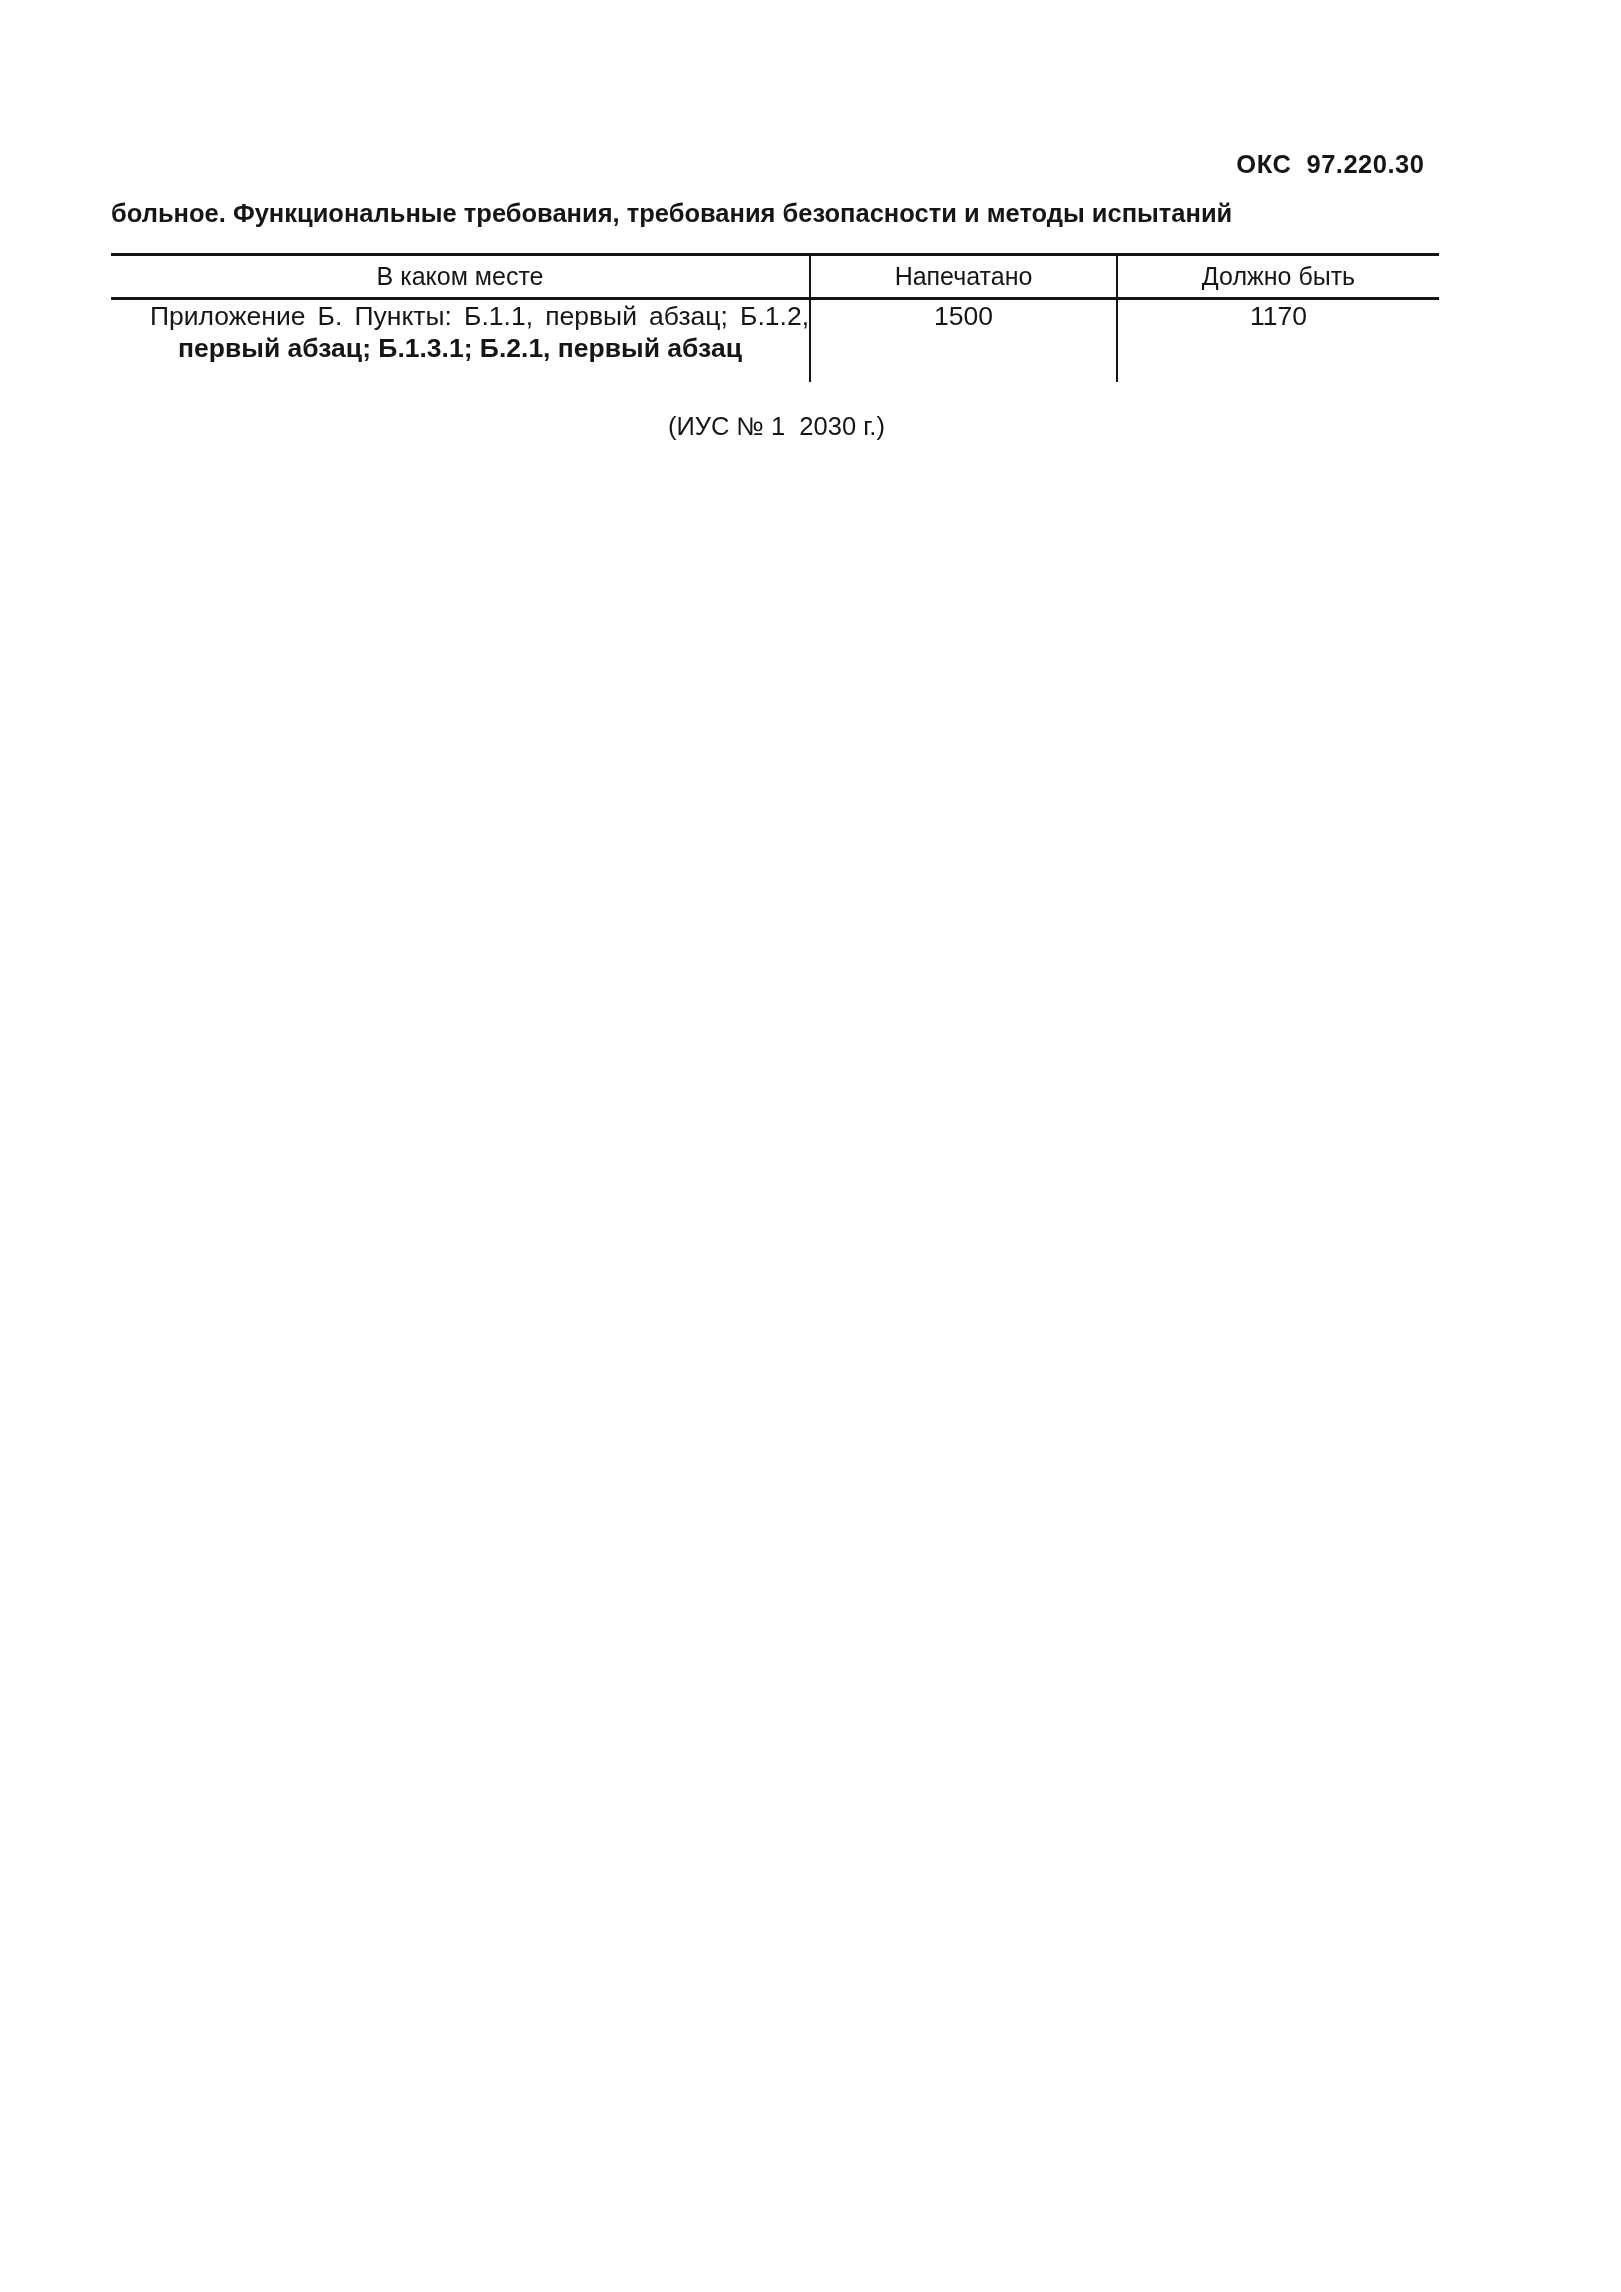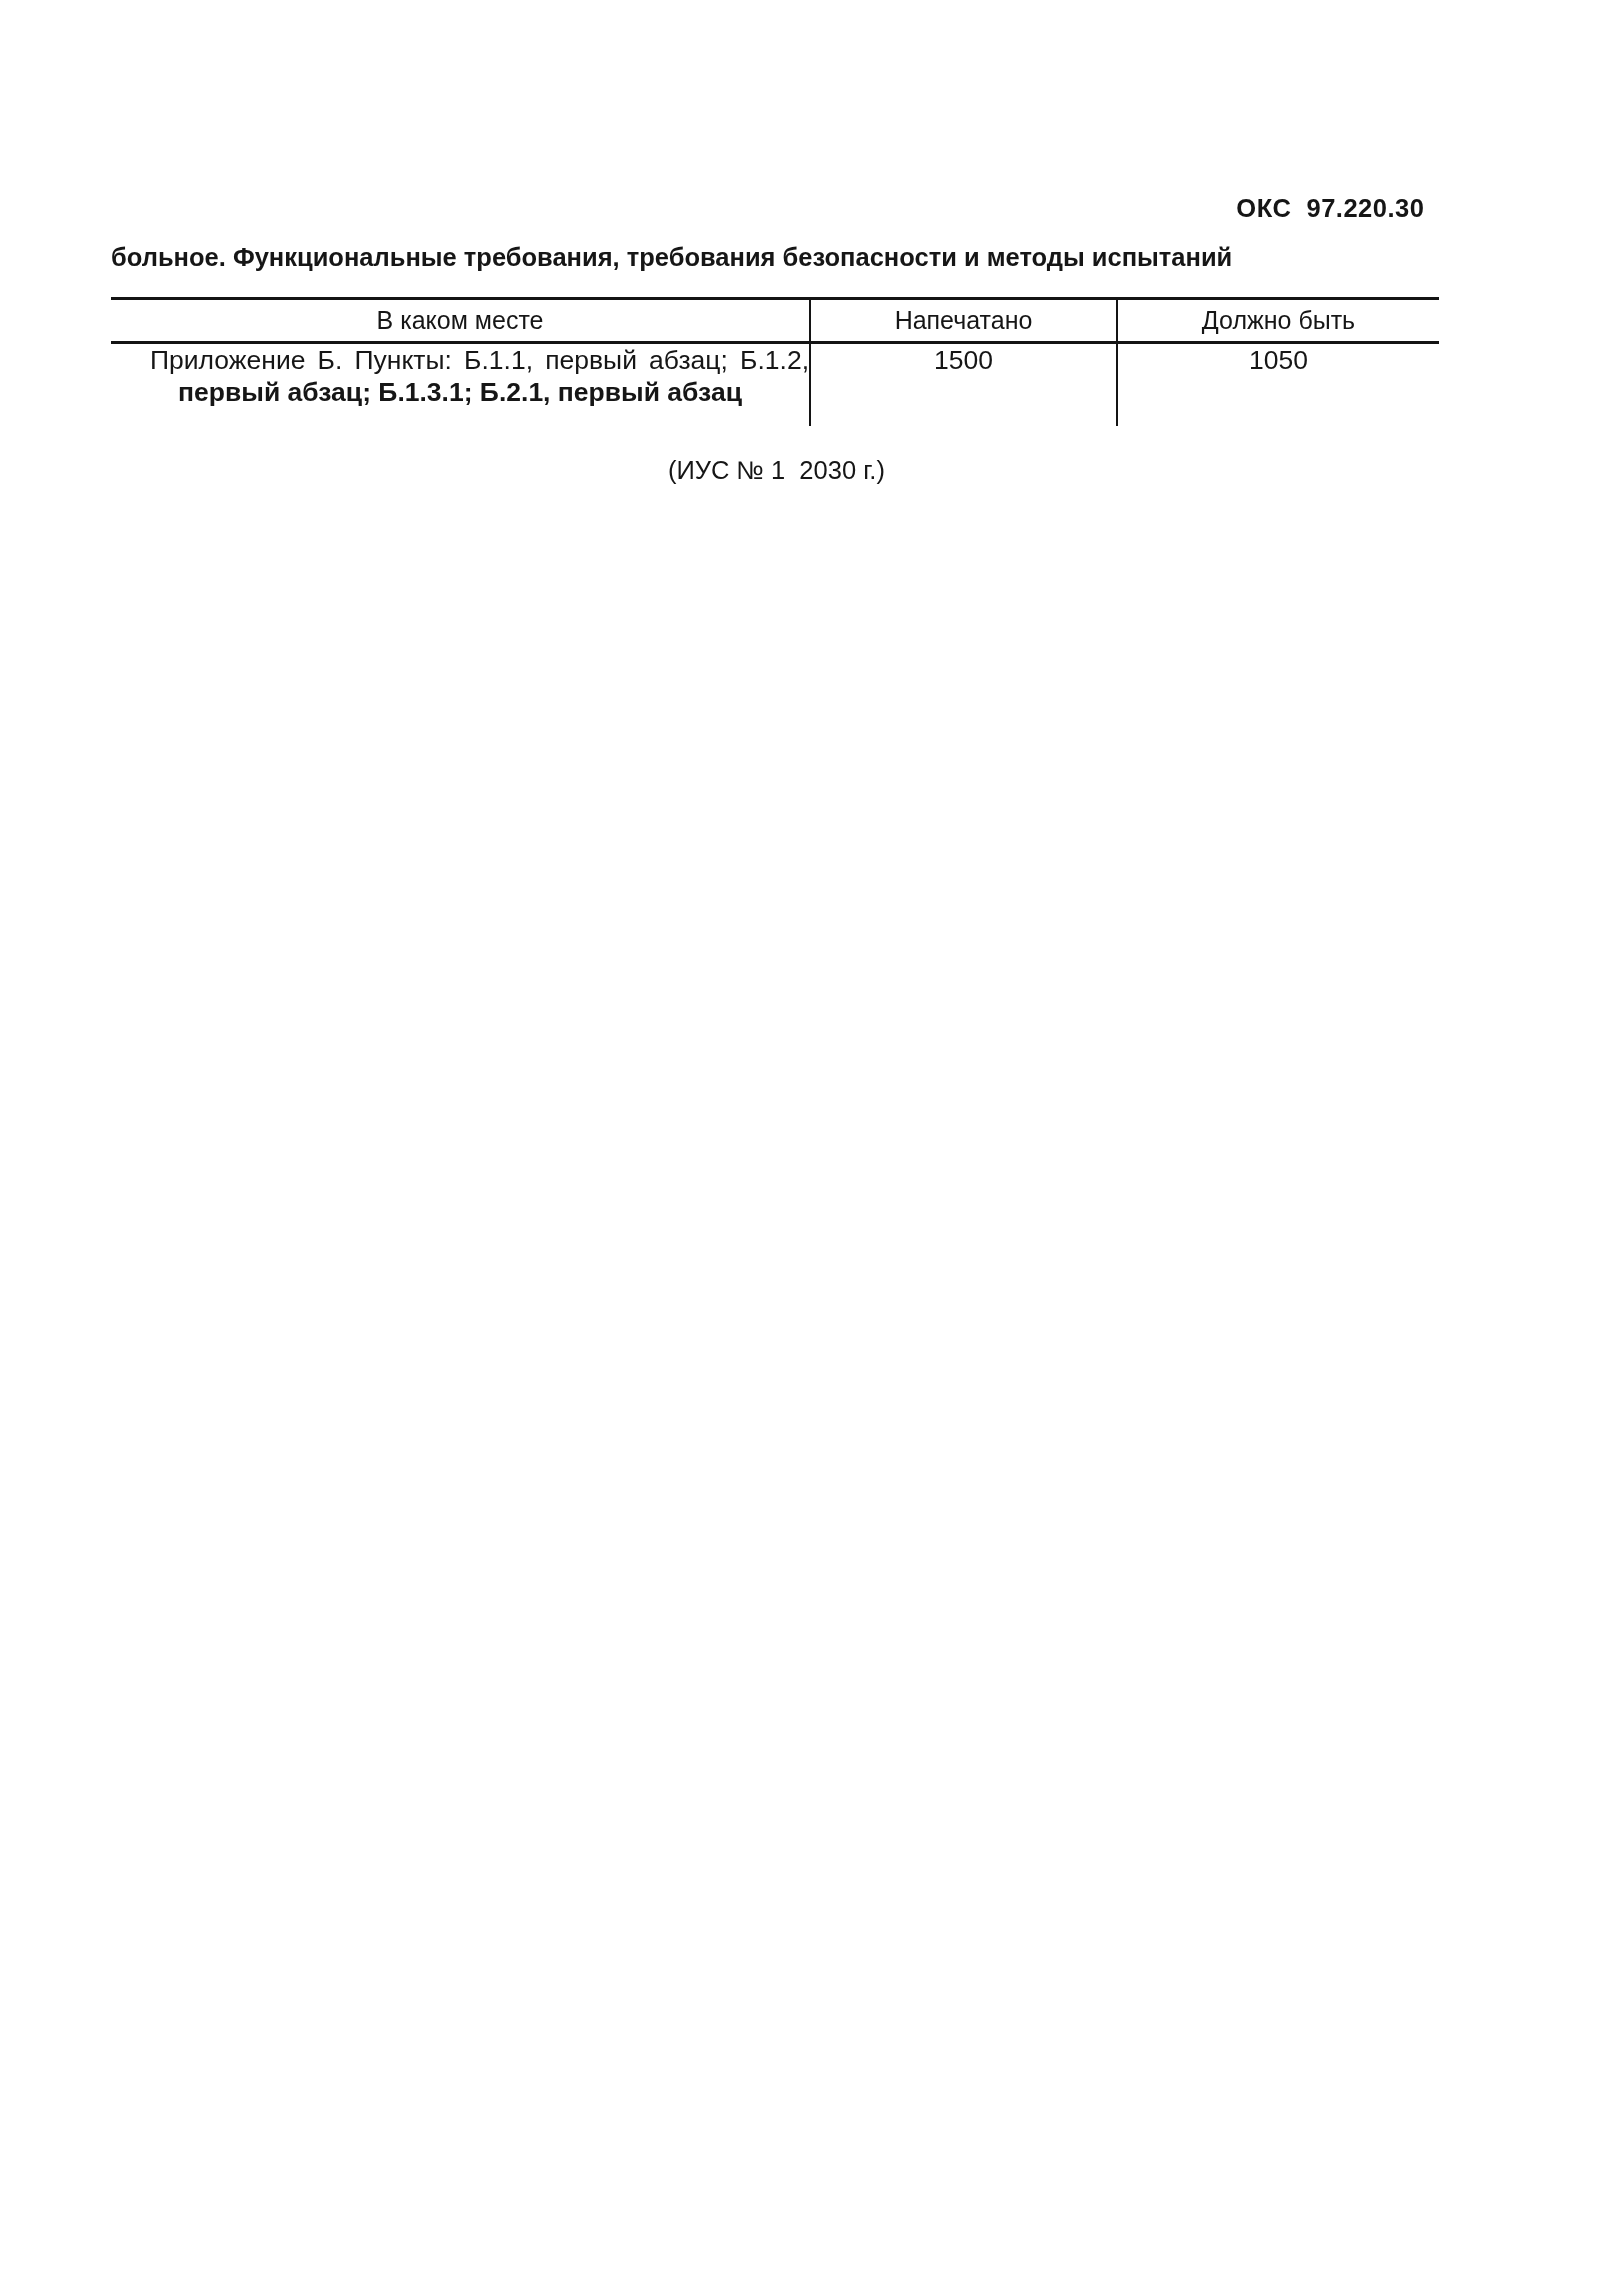--- a/index.html
+++ b/index.html
@@ -14,21 +14,20 @@
     background: #ffffff;
     font-family: "Liberation Sans", sans-serif;
     color: #161616;
     overflow: hidden;
   }
   .content {
     position: absolute;
     left: 111px;
     top: 148px;
     width: 1331px;
-    margin-top: 44px;
   }
   .oks-line {
     font-size: 25.5px;
     font-weight: bold;
     line-height: 32px;
     text-align: right;
     padding-right: 17.6px;
     white-space: pre;
     letter-spacing: 0.5px;
   }
@@ -123,21 +122,21 @@
           <th class="v-sep">Должно быть</th>
         </tr>
       </thead>
       <tbody>
         <tr>
           <td class="cell-location">
             <div class="loc-line1">Приложение Б. Пункты: Б.1.1, первый абзац; Б.1.2,</div>
             <div class="loc-line2">первый абзац; Б.1.3.1; Б.2.1, первый абзац</div>
           </td>
           <td class="cell-num v-sep">1500</td>
-          <td class="cell-num v-sep">1050</td>
+          <td class="cell-num v-sep">1170</td>
         </tr>
       </tbody>
     </table>
 
     <div class="ius-note">(ИУС № 1  2030 г.)</div>
 
   </div>
 </div>
 
 

